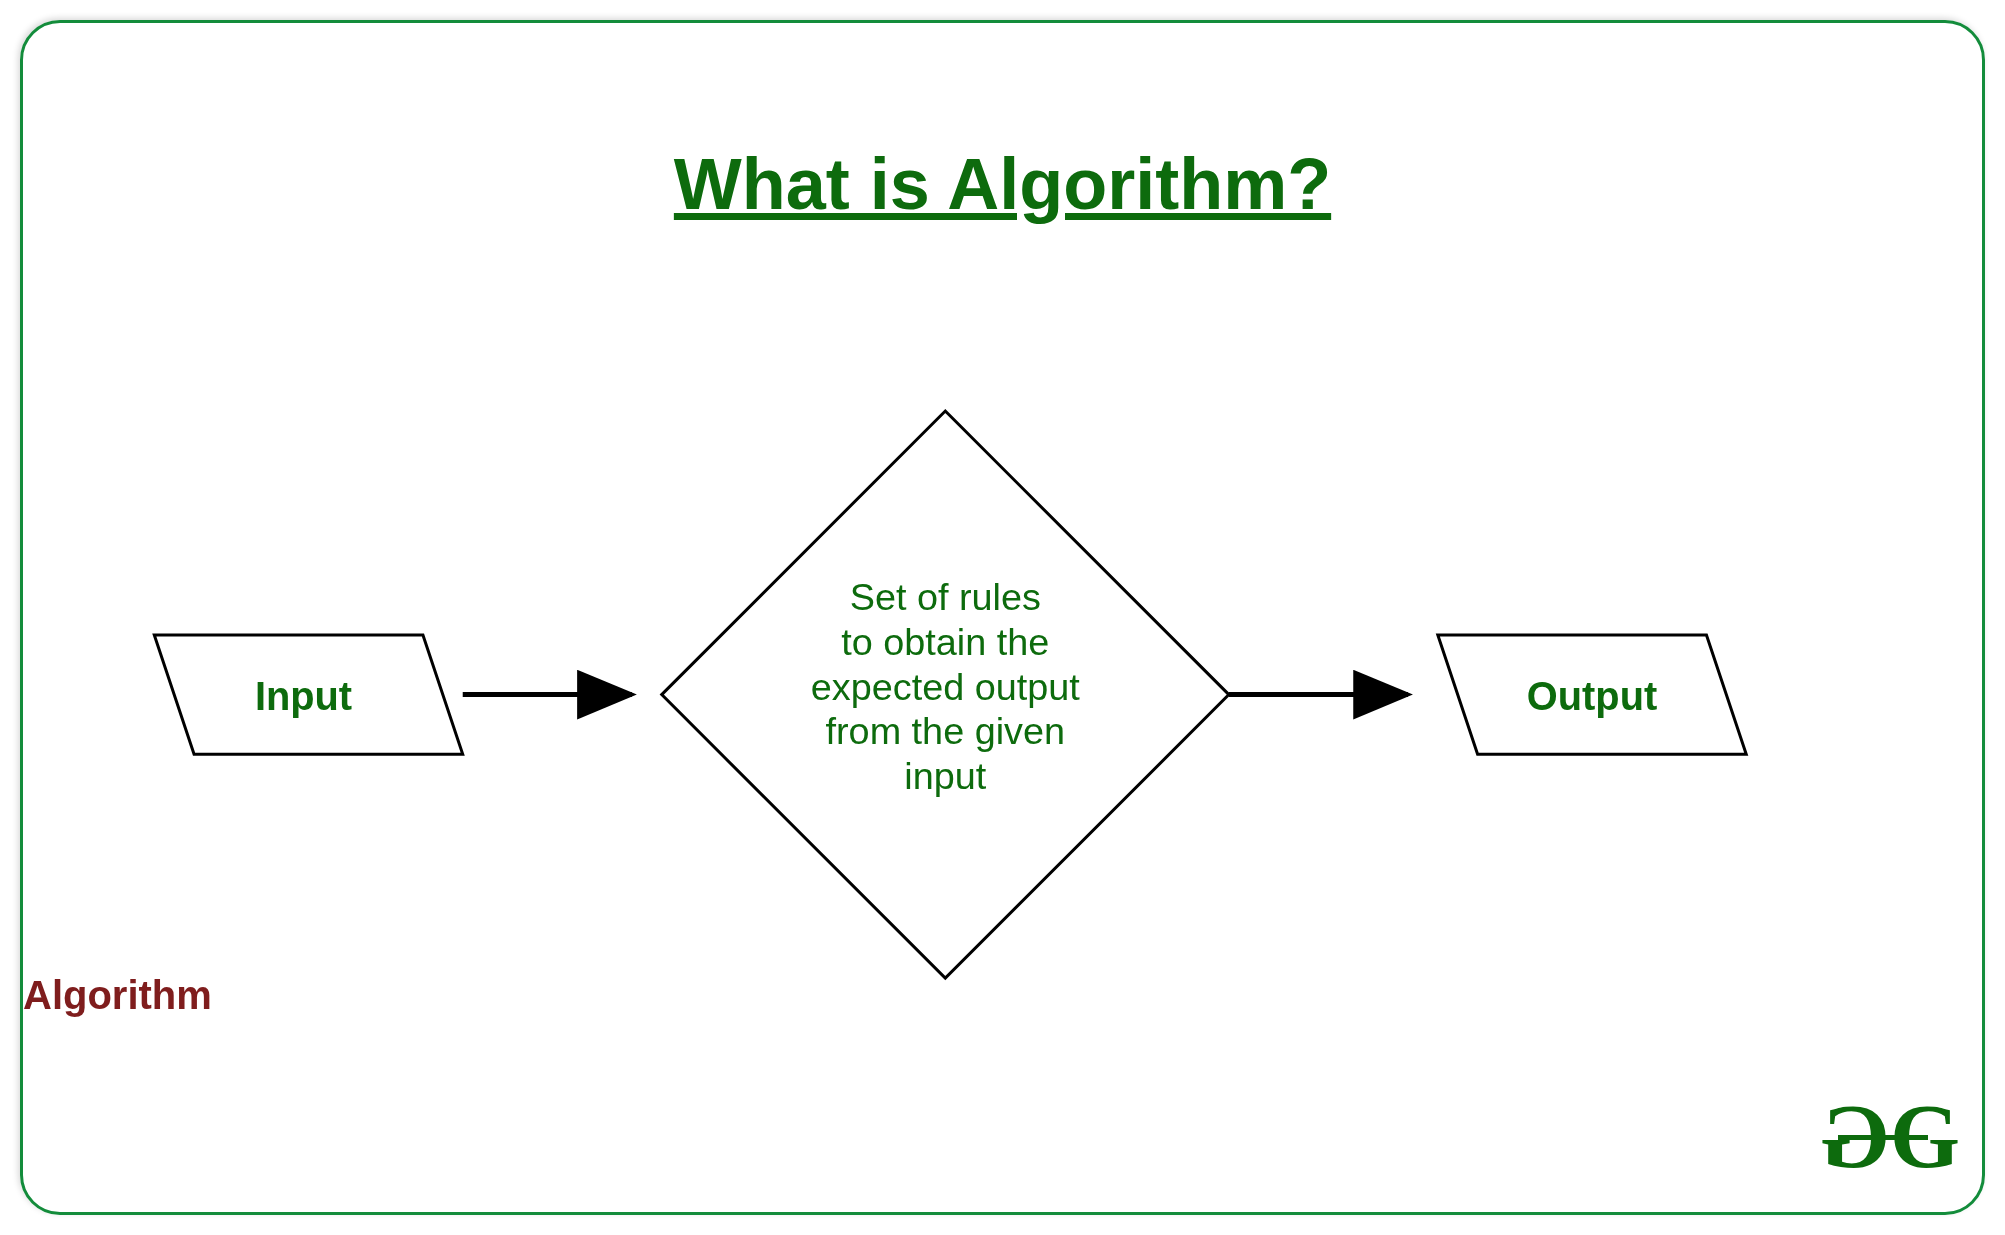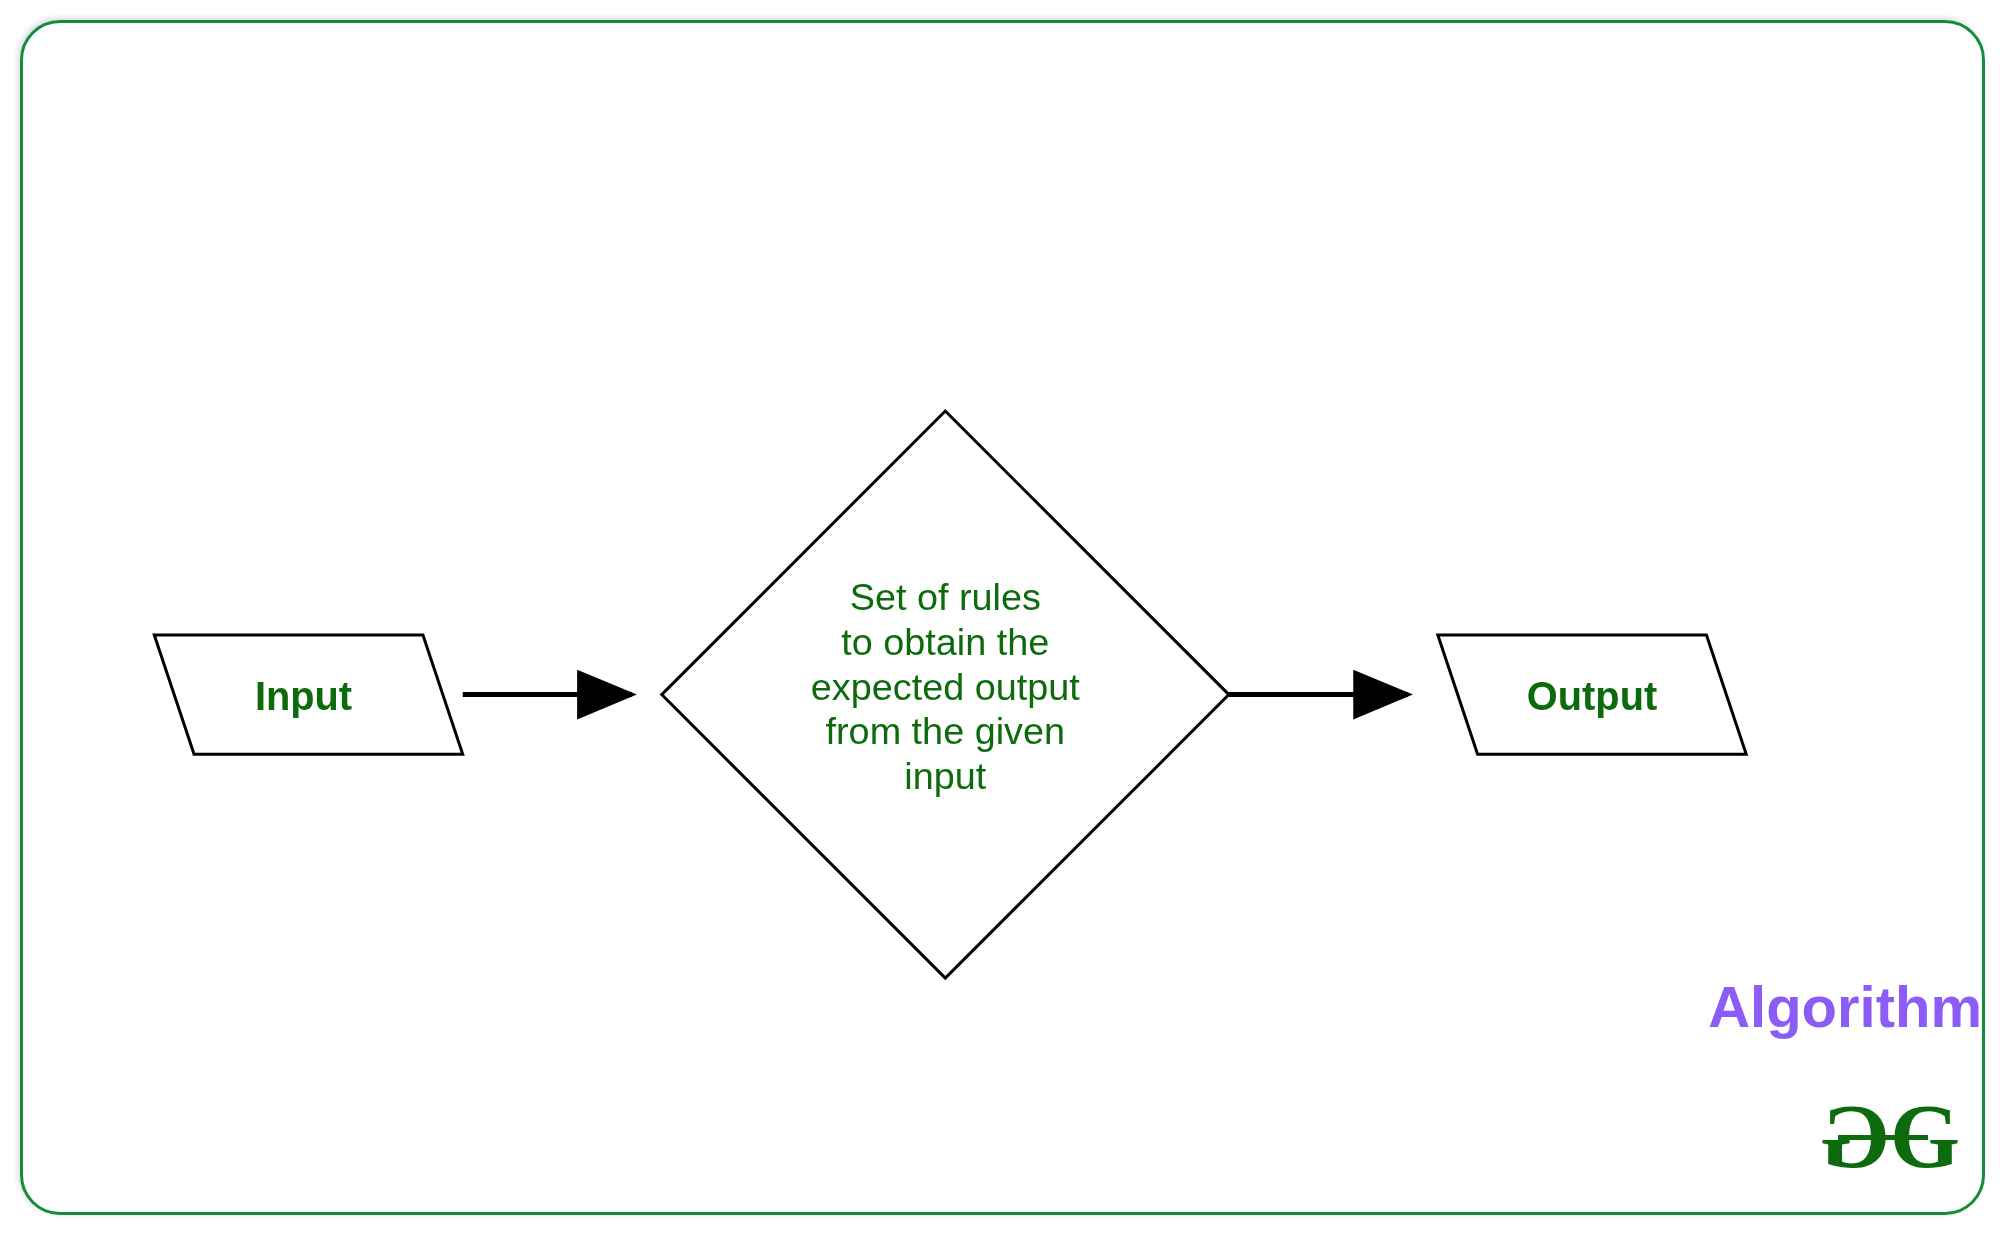--- a/index.html
+++ b/index.html
@@ -36,25 +36,25 @@
     position: absolute;
     left: 0;
     top: 0;
     width: 100%;
     height: 100%;
   }
   .algo-label {
     position: absolute;
     left: 0;
     width: 100%;
-    text-align: right;
+    text-align: left;
     top: 950px;
-    font-size: 58px;
+    font-size: 40px;
     font-weight: bold;
-    color: #8b5cf6;
+    color: #7f1d1d;
   }
   .node-text {
     font-size: 40px;
     font-weight: bold;
     fill: #0d6b0d;
     text-anchor: middle;
     dominant-baseline: middle;
   }
   .rules-text {
     font-size: 38px;
@@ -83,20 +83,21 @@
     top: 48%;
     height: 5px;
     background: #0d6b0d;
   }
 </style>
 </head>
 <body>
 
 <div class="frame">
 
+  <div class="title">What is Algorithm?</div>
 
   <svg class="svg-diagram" viewBox="0 0 1965 1195">
     <defs>
       <marker id="arrowhead" markerWidth="14" markerHeight="14" refX="11" refY="5" orient="auto">
         <polygon points="0 0, 12 5, 0 10" fill="#000"></polygon>
       </marker>
     </defs>
 
     <g>
       <polygon points="130,615 400,615 440,735 170,735" fill="none" stroke="#000" stroke-width="3"></polygon>

